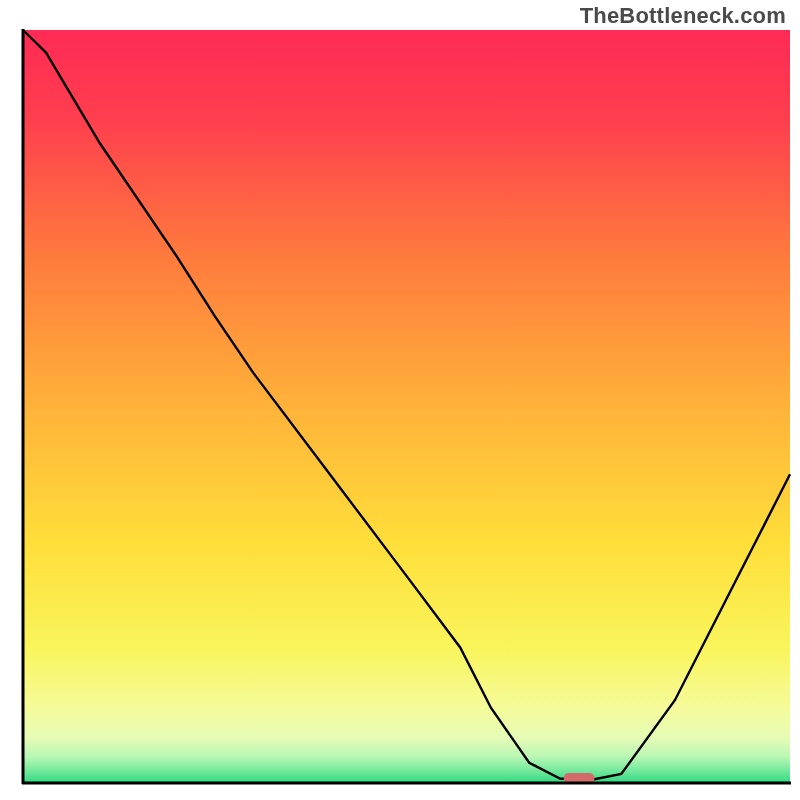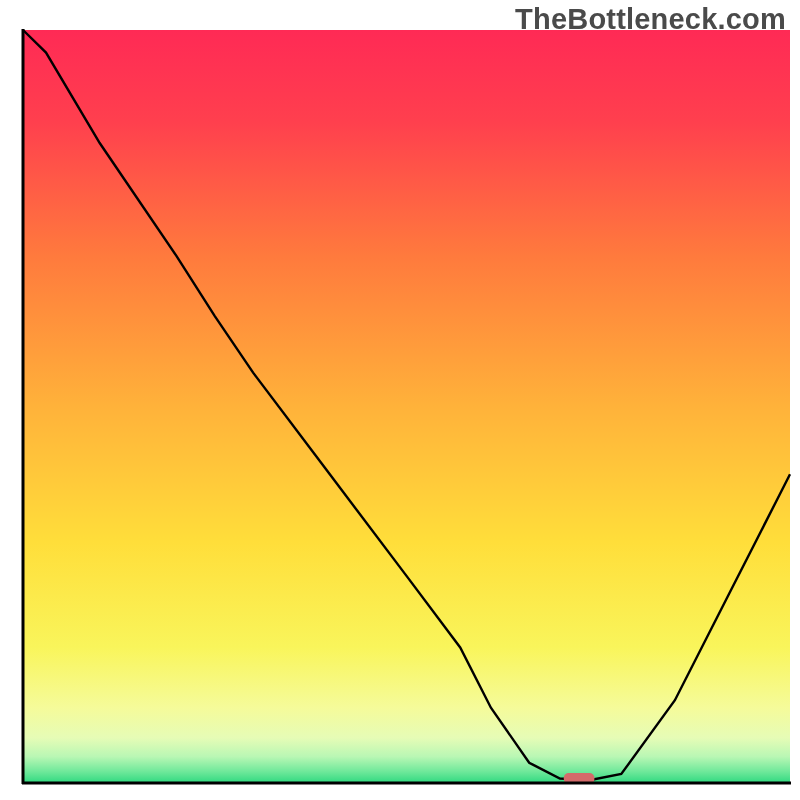--- a/index.html
+++ b/index.html
@@ -16,21 +16,21 @@
     width: 800px;
     height: 800px;
   }
   svg {
     display: block;
   }
   .watermark {
     position: absolute;
     top: 3px;
     right: 14px;
-    font-size: 29px;
+    font-size: 22px;
     font-weight: 600;
     color: #4a4a4a;
     letter-spacing: 0.2px;
     pointer-events: none;
   }
 </style>
 </head>
 <body>
 
 <div class="canvas-wrap">

